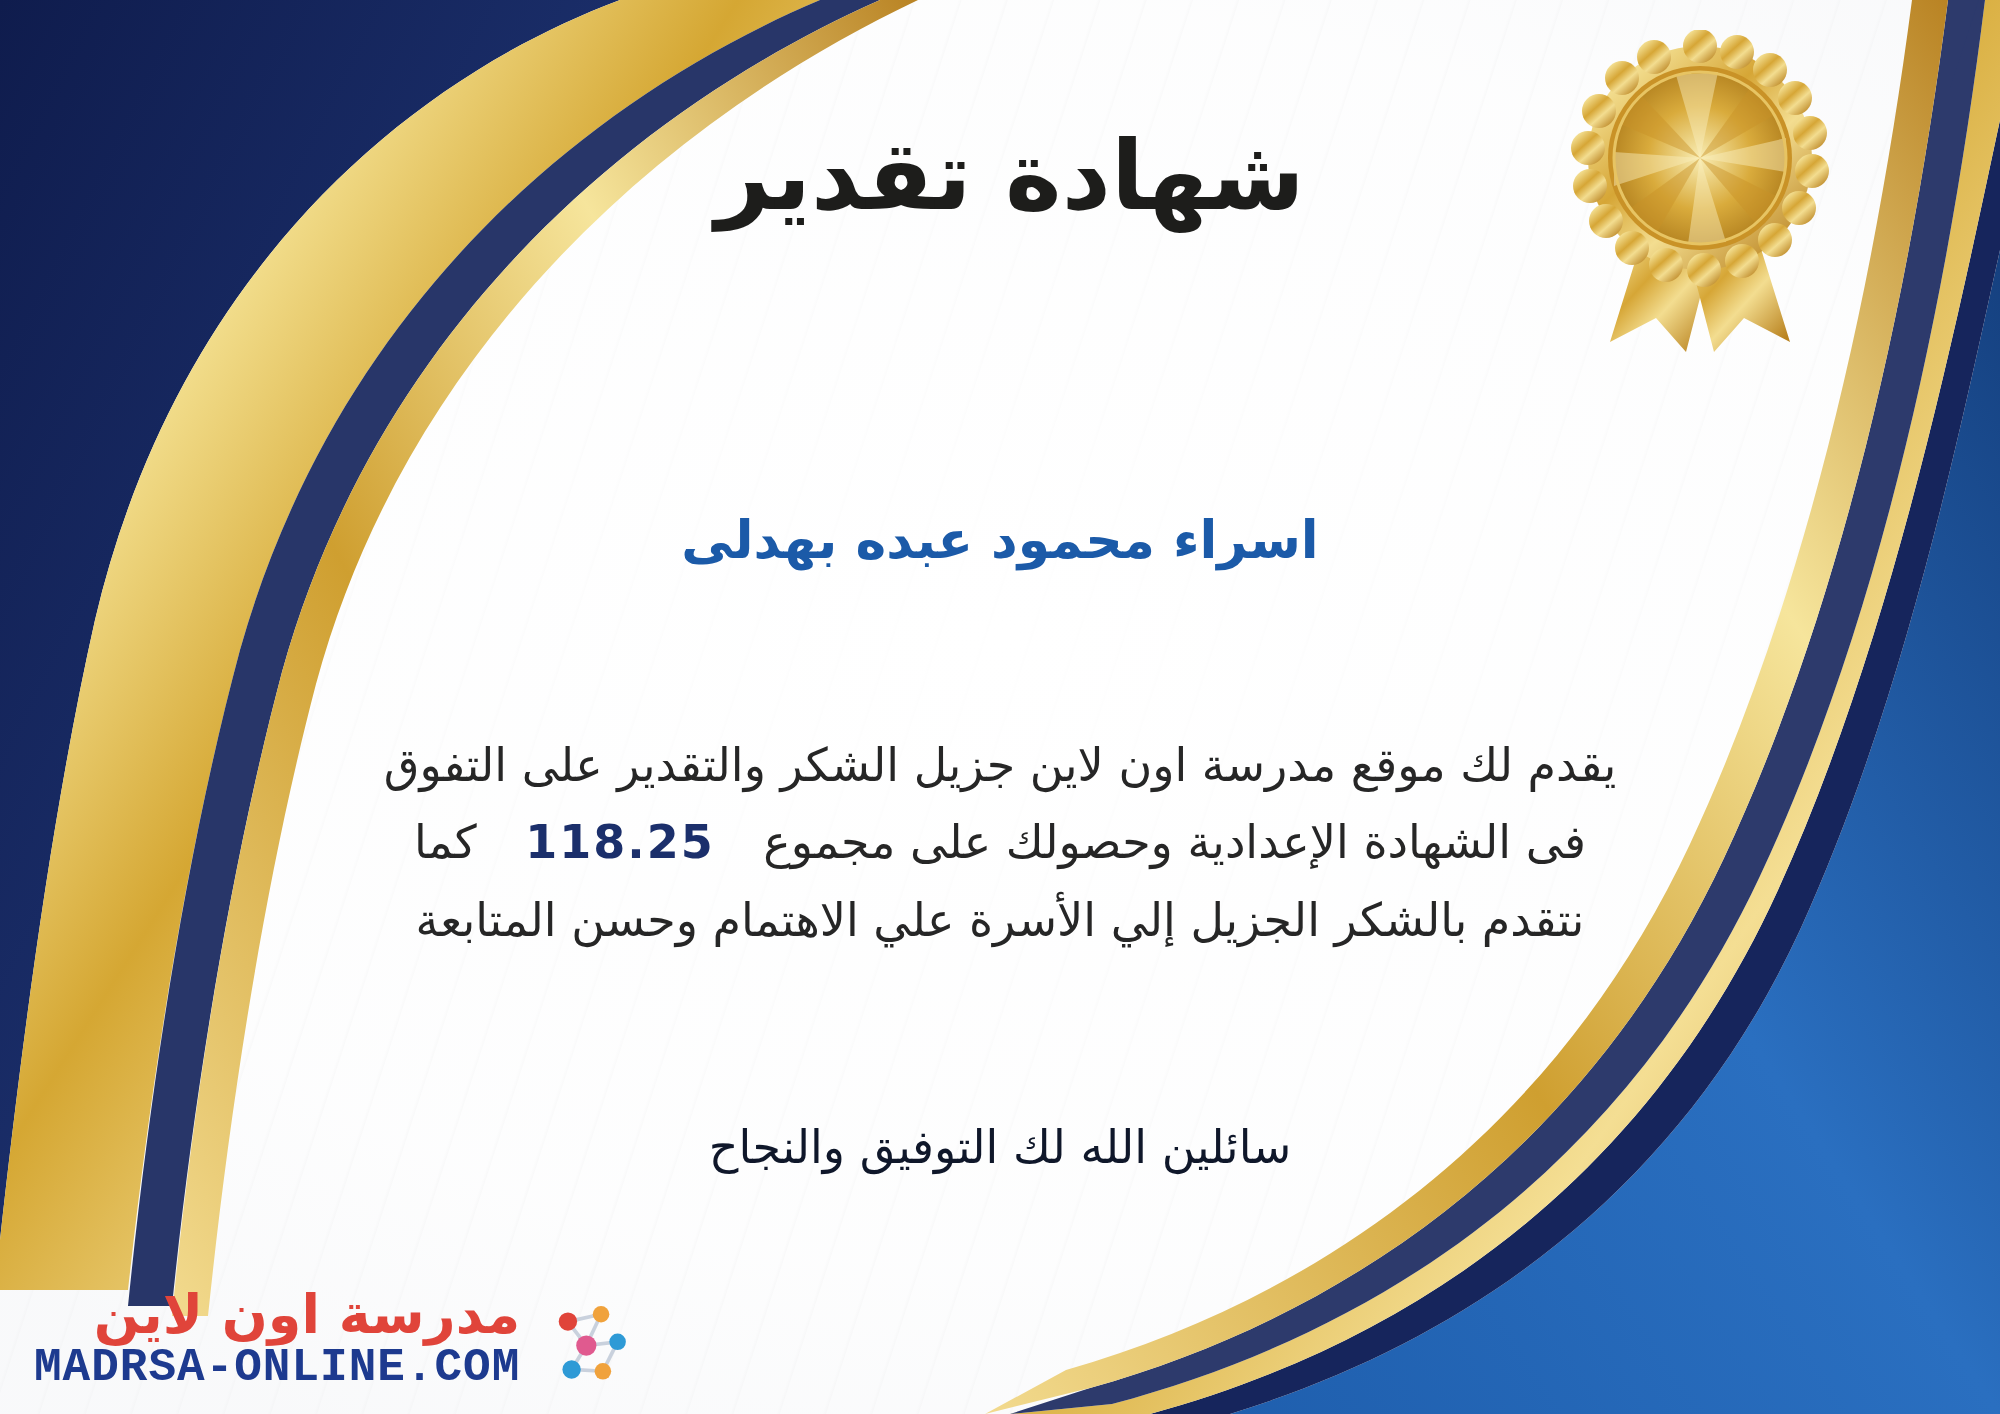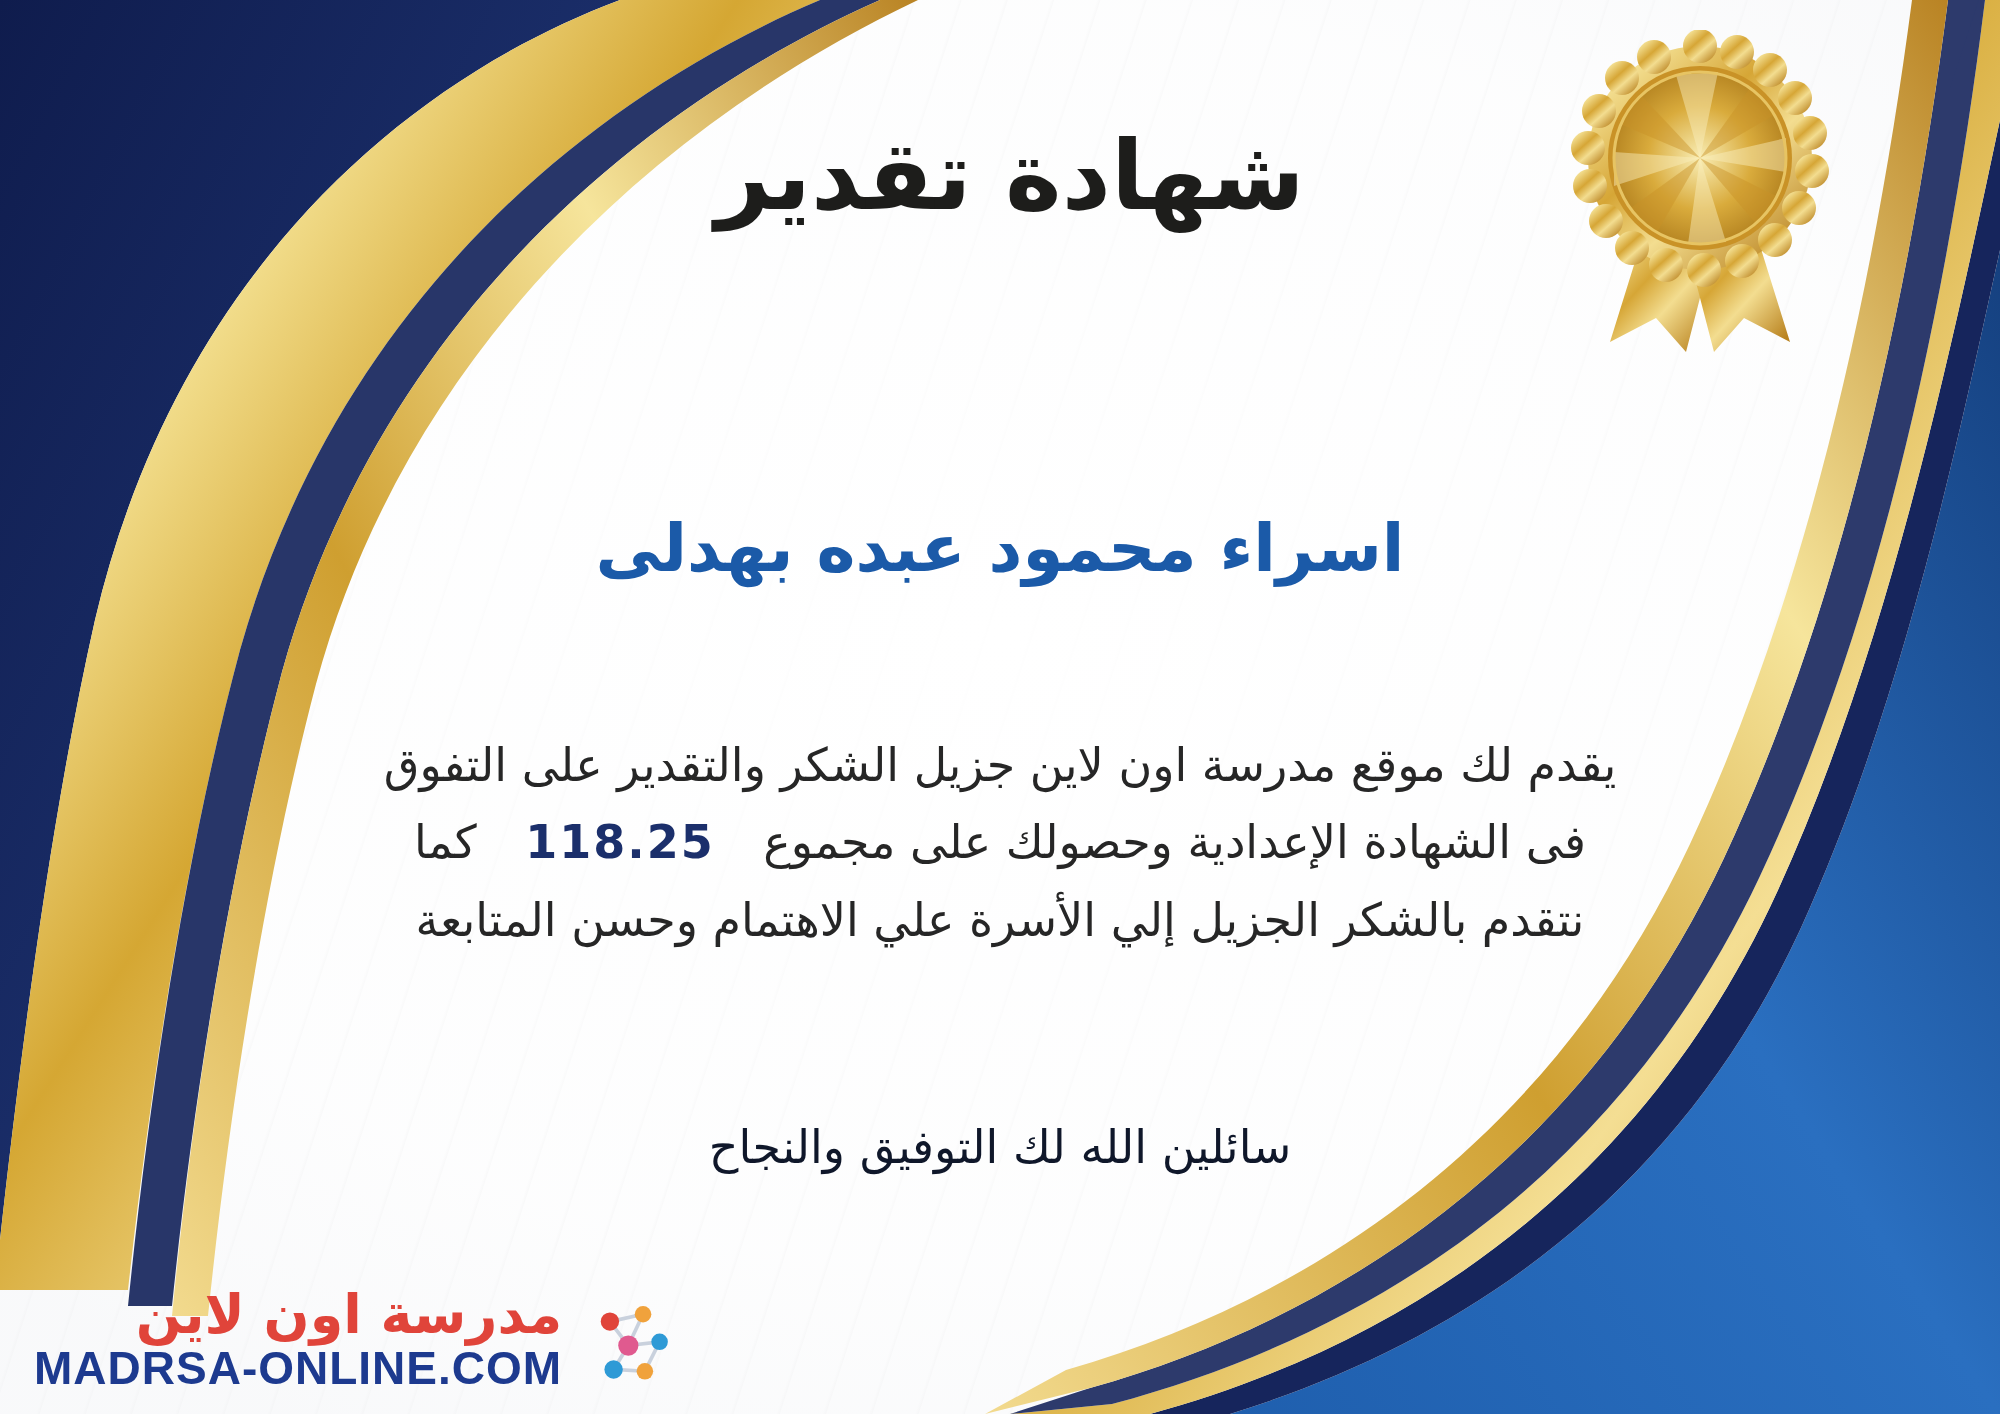--- a/index.html
+++ b/index.html
@@ -74,21 +74,21 @@
     direction: rtl;
     padding-left: 20px;
   }
 
   .student-name {
     position: absolute;
     top: 510px;
     left: 0;
     right: 0;
     text-align: center;
-    font-size: 66px;
+    font-size: 52px;
     font-weight: 700;
     color: #1b5aa8;
     direction: rtl;
   }
 
   .body-block {
     position: absolute;
     top: 730px;
     left: 70px;
     right: 70px;
@@ -152,21 +152,21 @@
     color: #e0443a;
     line-height: 1.05;
     direction: rtl;
   }
   .logo-en {
     font-size: 46px;
     font-weight: 700;
     color: #1d3a8f;
     line-height: 1.05;
     letter-spacing: 1px;
-    font-family: Liberation Sans, sans-serif;
+    font-family: Liberation Mono, monospace;
   }
   .logo-mark {
     width: 92px;
     height: 92px;
     flex: 0 0 auto;
   }
 </style>
 </head>
 <body>
 

